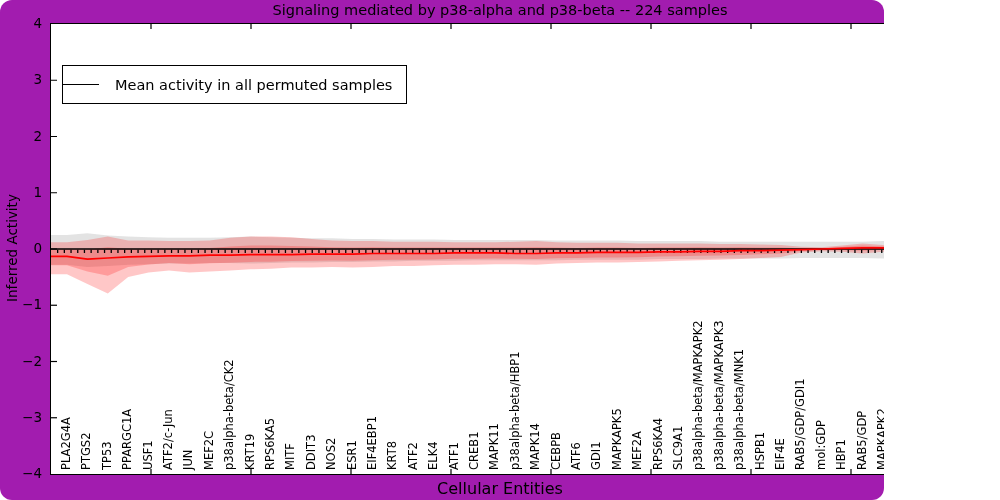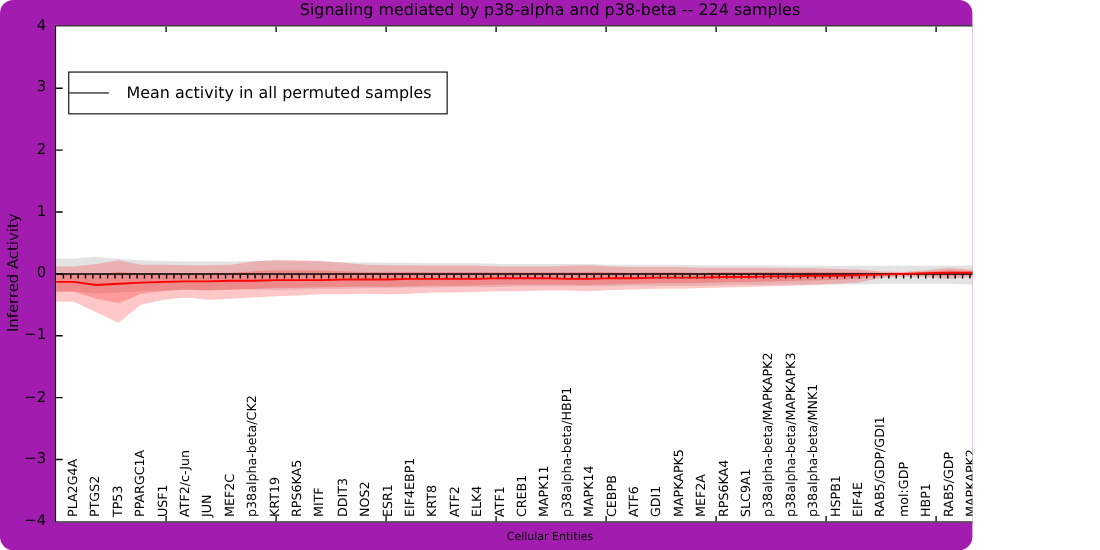--- a/index.html
+++ b/index.html
@@ -17,21 +17,21 @@
     text-align:center;font-size:14.5px;color:#000;
   }
   .ylabel{
     position:absolute;left:12px;top:248px;
     transform:translate(-50%,-50%) rotate(-90deg);
     white-space:nowrap;font-size:13.5px;
   }
   .xlabel{
     position:absolute;left:500px;top:488px;
     transform:translate(-50%,-50%);
-    white-space:nowrap;font-size:10px;
+    white-space:nowrap;font-size:16px;
   }
   .plot-area{
     position:absolute;left:50px;top:23px;
     width:900px;height:450px;
     border:1.3px solid #000;
     box-sizing:content-box;
     background:#fff;
   }
   .plot-area svg{position:absolute;left:0;top:0;}
   .ytick-label{

